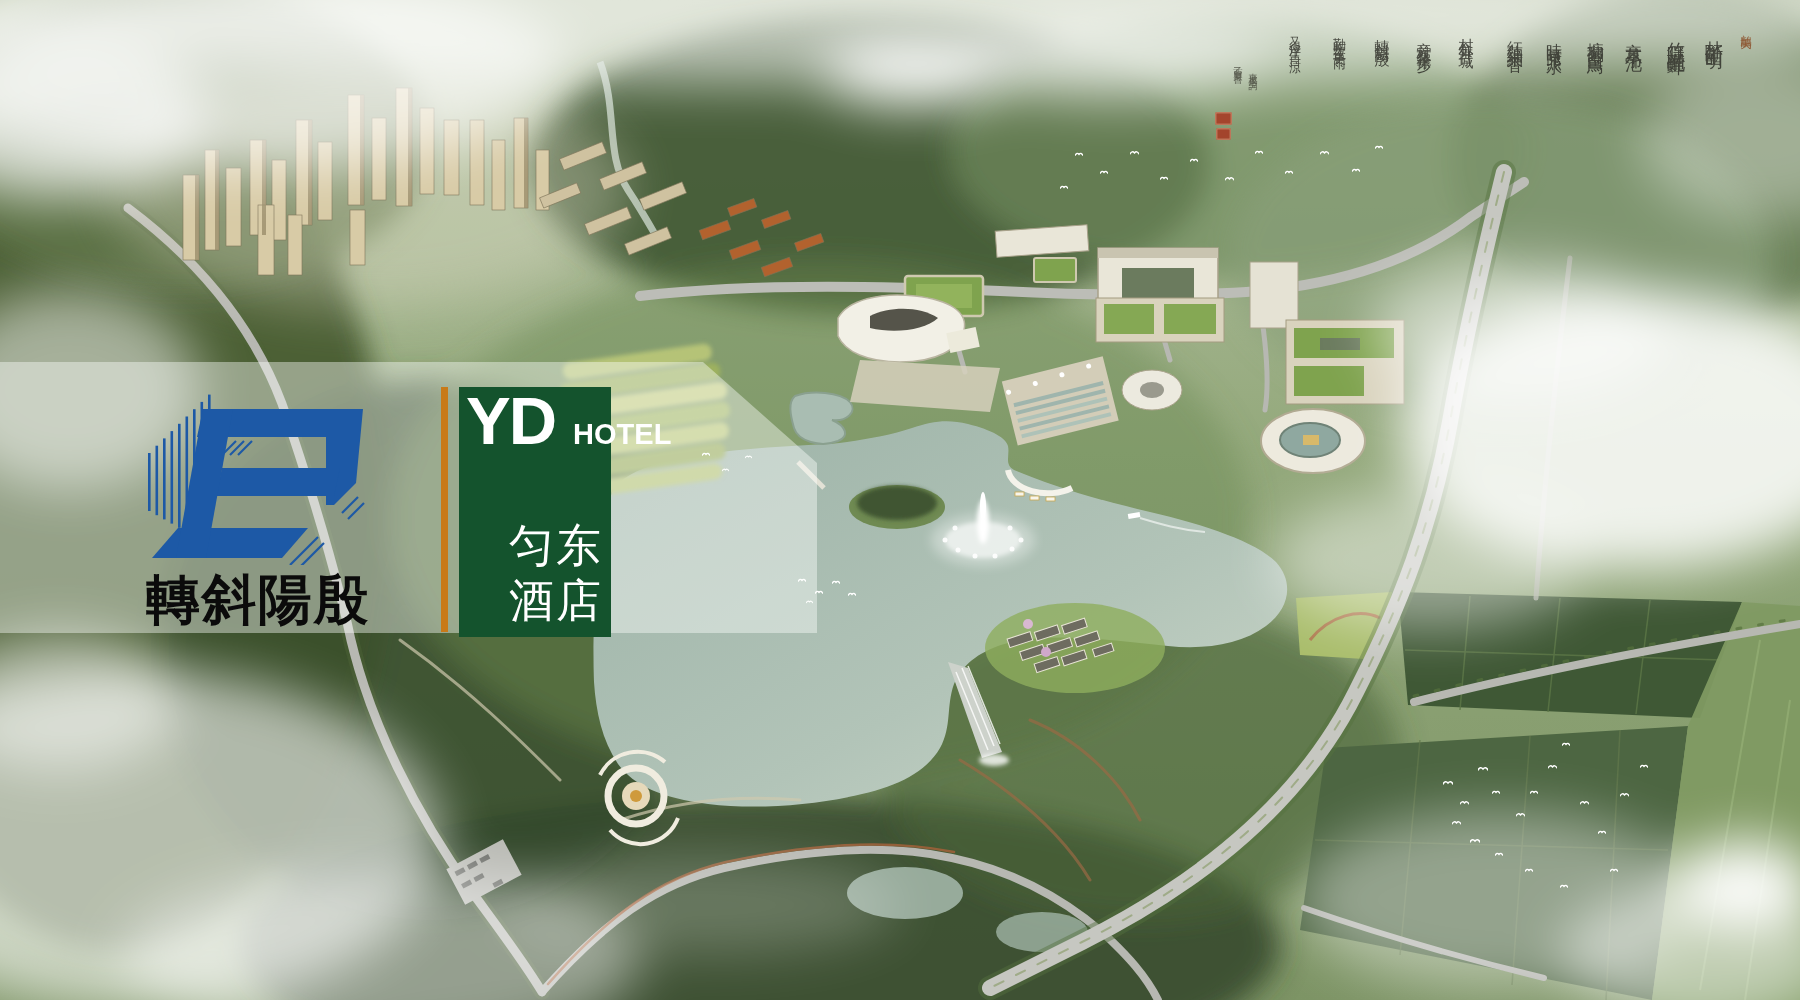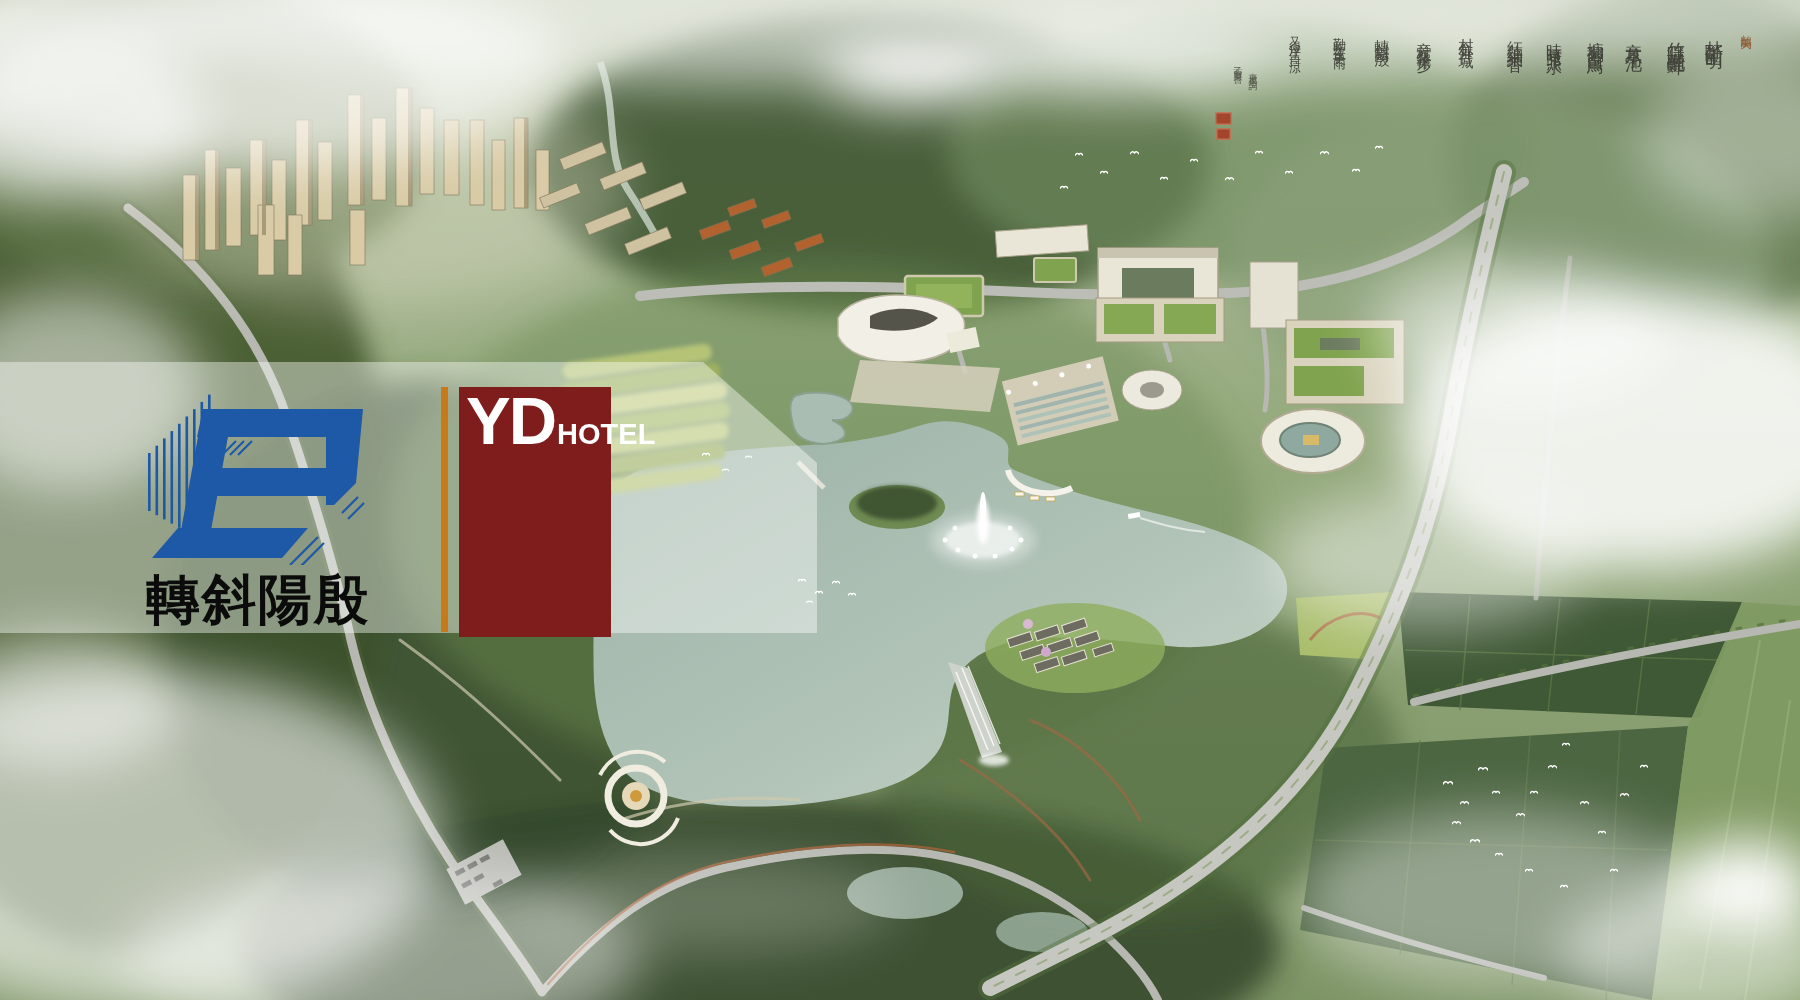--- a/index.html
+++ b/index.html
@@ -8,24 +8,24 @@
   #stage{position:absolute;inset:0;width:1800px;height:1000px;}
   
   .banner{position:absolute;left:0;top:362px;width:817px;height:271px;
           background:rgba(253,254,252,0.42);
           clip-path:polygon(0 0,703px 0,817px 101px,817px 271px,0 271px);}
   .logo-wrap{position:absolute;left:138px;top:385px;width:240px;height:180px;}
   .brand-label{position:absolute;left:146px;top:564px;width:420px;
           font-size:54px;font-weight:900;color:#0b0b0b;letter-spacing:2px;
           font-family:"Liberation Sans", sans-serif;}
   .orange-bar{position:absolute;left:441px;top:387px;width:7px;height:245px;background:#c87a18;}
-  .hotel-box{position:absolute;left:459px;top:387px;width:152px;height:250px;background:#7f1d1d;}
+  .hotel-box{position:absolute;left:459px;top:387px;width:152px;height:250px;background:#14532d;}
   .hotel-latin{position:absolute;left:7px;top:0px;display:flex;align-items:baseline;color:#fff;}
   .hotel-yd{font-size:67px;font-weight:800;line-height:1.0;letter-spacing:-2px;}
-  .hotel-word{font-size:29px;font-weight:700;letter-spacing:0px;margin-left:2px;}
+  .hotel-word{font-size:29px;font-weight:700;letter-spacing:0px;margin-left:18px;}
   .hotel-cn{position:absolute;right:8px;bottom:8px;text-align:right;color:#fff;
           font-family:"Liberation Serif", serif;font-size:45px;line-height:1.22;letter-spacing:2px;}
   
   .cal-col{position:absolute;writing-mode:vertical-rl;text-orientation:upright;
           font-family:"DejaVu Serif","Liberation Serif", serif;color:#30302a;opacity:.85;
           letter-spacing:4px;white-space:nowrap;}
   .cal-title{position:absolute;writing-mode:vertical-rl;text-orientation:upright;
           font-family:"DejaVu Serif", serif;color:#8a4c26;opacity:.9;font-size:11px;
           letter-spacing:2px;}
   .cal-sig{position:absolute;writing-mode:vertical-rl;text-orientation:upright;
@@ -427,13 +427,17 @@
 </div>
 <div class="brand-label">轉斜陽殷</div>
 
 <div class="orange-bar"></div>
 
 <div class="hotel-box">
   <div class="hotel-latin">
     <span class="hotel-yd">YD</span>
     <span class="hotel-word">HOTEL</span>
   </div>
+  <div class="hotel-cn">
+    <div>匀东</div>
+    <div>酒店</div>
+  </div>
 </div>
 
 </body></html>

